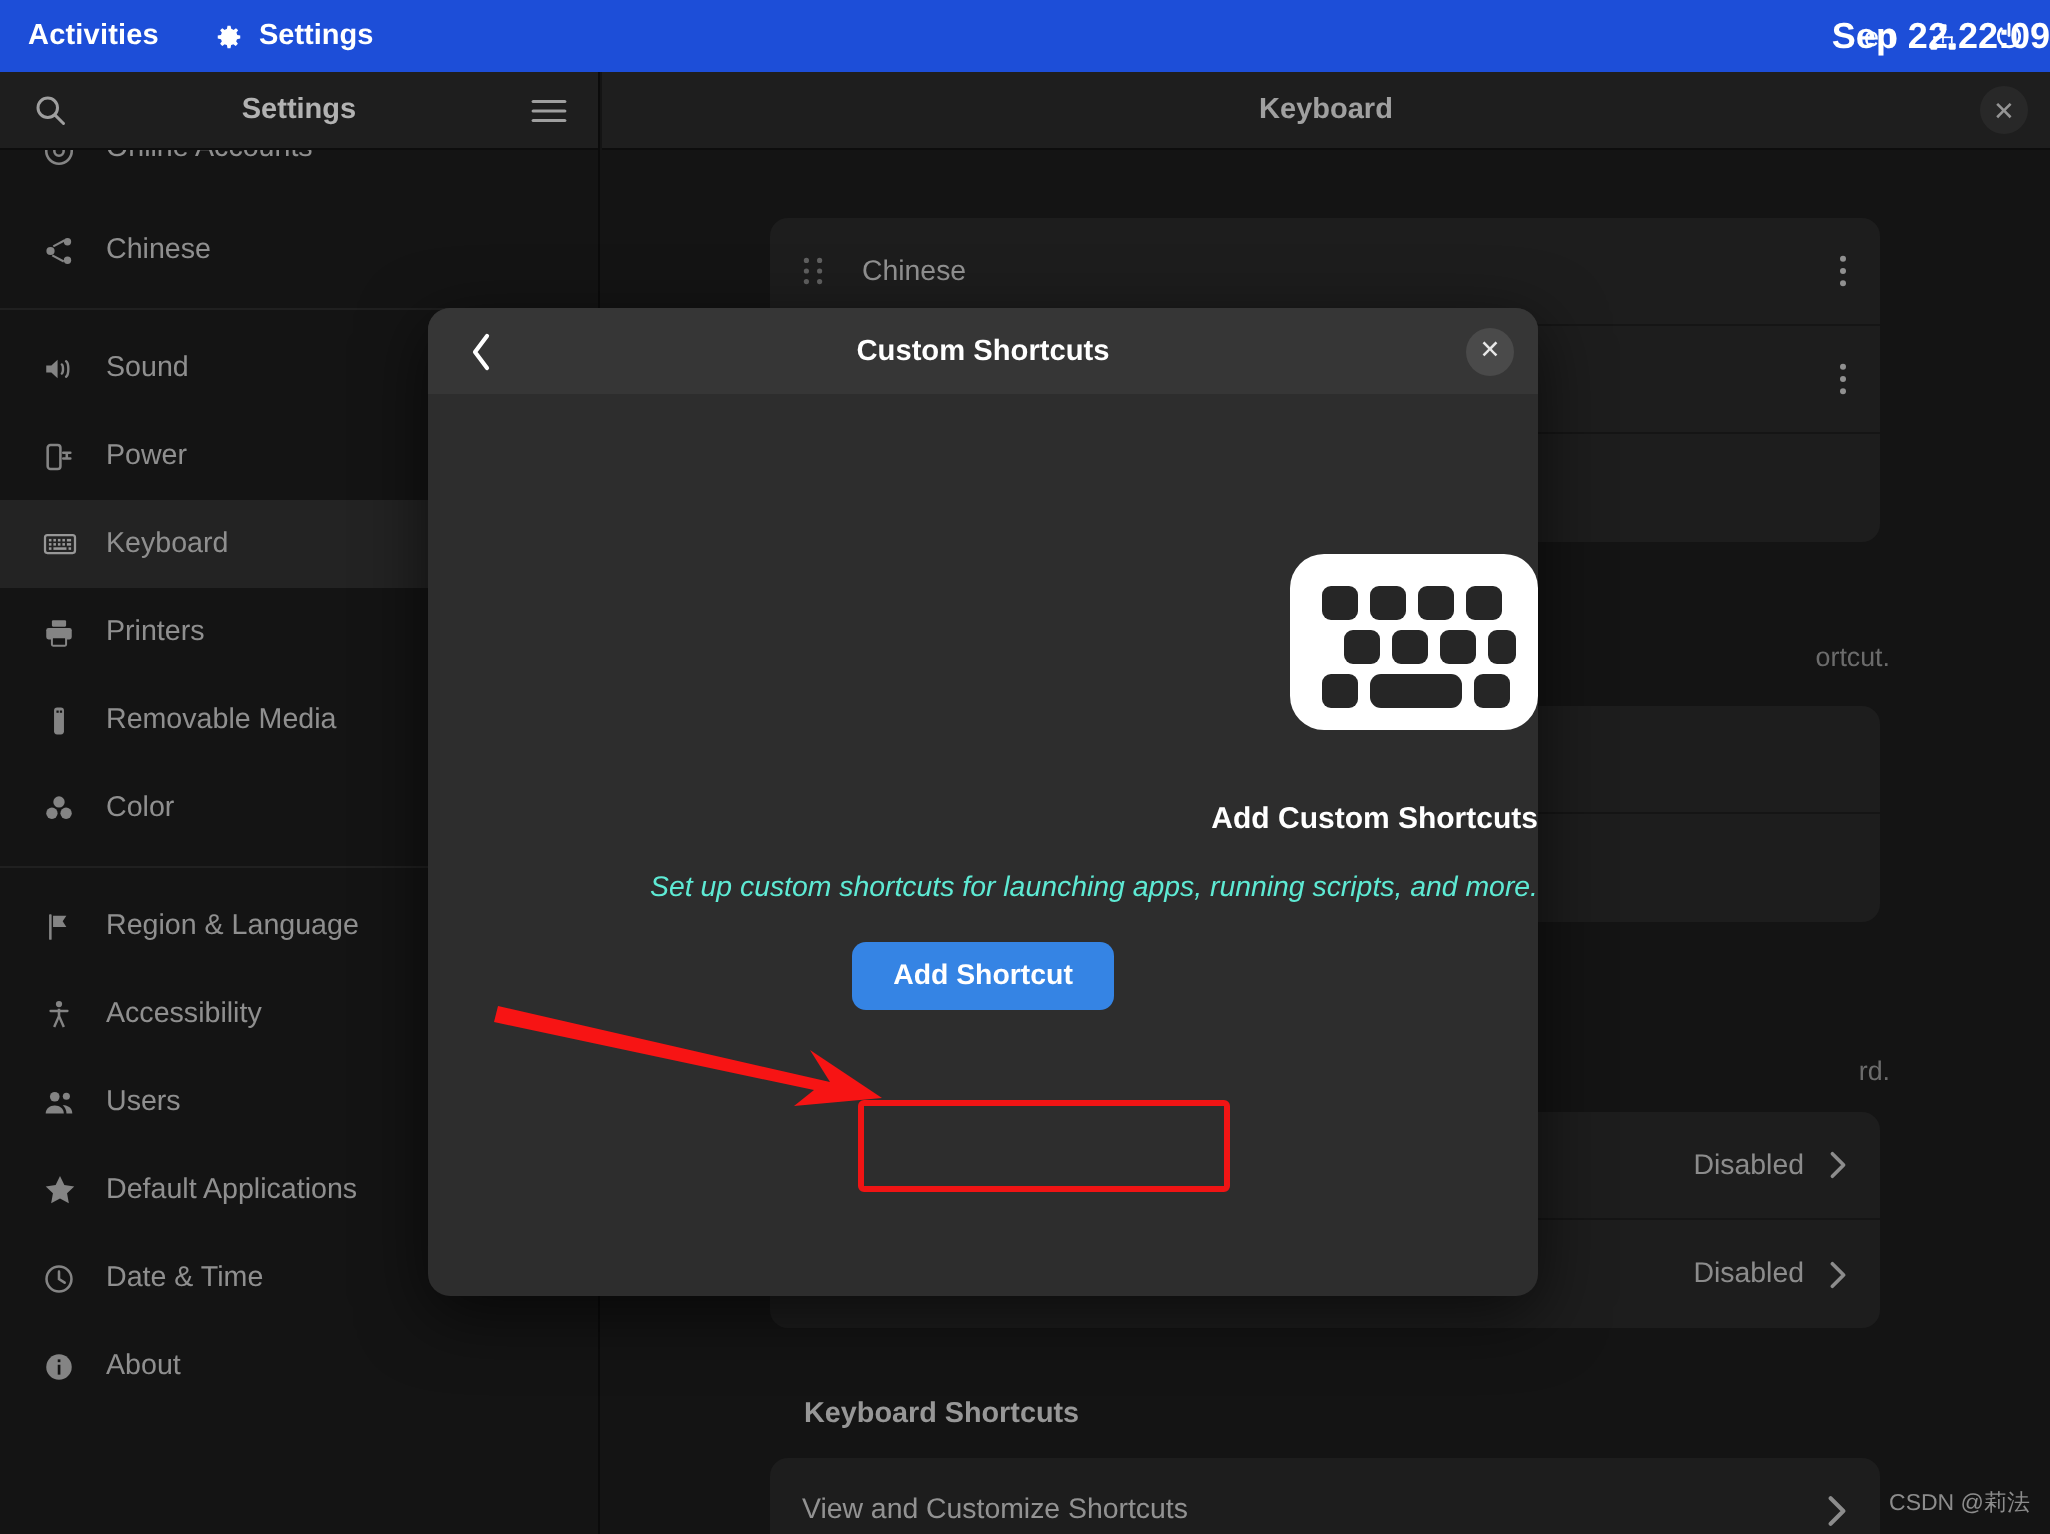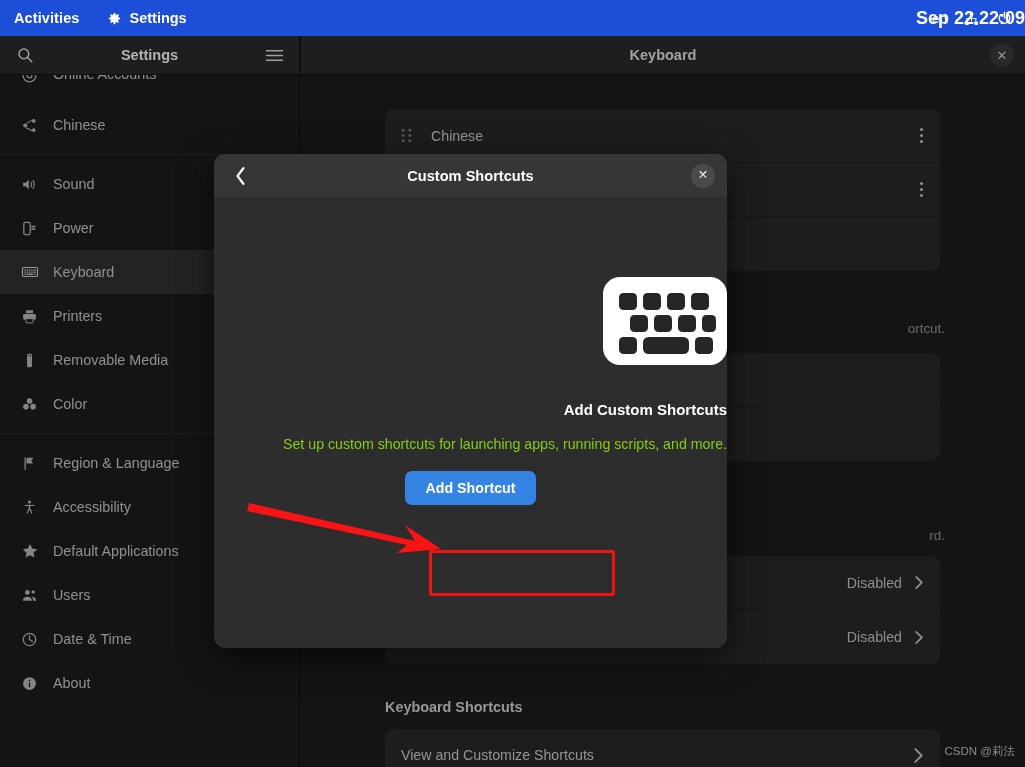--- a/index.html
+++ b/index.html
@@ -88,40 +88,40 @@
   .drag-handle { width: 16px; margin-right: 14px; display: flex; }
   .row-menu { margin-left: auto; color: #cfcfcf; display: flex; }
   .row-right { margin-left: auto; display: flex; align-items: center; gap: 12px; color: #c9c9c9; }
   .sect-caption { position: absolute; left: 84px; color: #9a9a9a; font-size: 13.4px; }
   .sect-title { position: absolute; left: 84px; color: #d8d8d8; font-weight: 700; font-size: 14.4px; }
 
   
   .overlay { position: absolute; left: 0; top: 0; width: 1025px; height: 731px;
     background: rgba(0,0,0,0.30); z-index: 30; }
   .dialog {
-    position: absolute; left: 214px; top: 118px; width: 513px; height: 494px;
+    position: absolute; left: 214px; top: 118px; width: 555px; height: 494px;
     background: #2d2d2d; border-radius: 11px; z-index: 40;
     box-shadow: 0 9px 34px rgba(0,0,0,0.62);
     overflow: hidden; display: flex; flex-direction: column;
   }
   .dlg-header {
     height: 43px; background: #363636; position: relative;
     display: flex; align-items: center; justify-content: center; flex: none;
   }
   .dlg-back { position: absolute; left: 14px; width: 24px; height: 24px; color: #ffffff; display: flex; align-items: center; justify-content: center; }
   .dlg-title { color: #ffffff; font-weight: 700; font-size: 14.6px; }
   .dlg-close {
     position: absolute; right: 12px; width: 24px; height: 24px; border-radius: 50%;
     background: #4a4a4a; color: #e8e8e8; display: flex; align-items: center; justify-content: center;
     font-size: 12.5px; line-height: 1;
   }
   .dlg-body { flex: 1; position: relative; display: flex; flex-direction: column; align-items: flex-end; }
   .kb-glyph { margin-top: 80px; width: 124px; height: 88px; }
   .dlg-h1 { margin-top: 36px; color: #ffffff; font-weight: 700; font-size: 15px; }
-  .dlg-sub { margin-top: 18px; color: #84cc16; font-size: 14.2px; }
+  .dlg-sub { margin-top: 18px; color: #5eead4; font-size: 14.2px; font-style: italic; }
   .btn-primary {
     margin-top: 19px; background: #3584e4; color: #ffffff;
     border: none; border-radius: 7px; padding: 9px 21px;
     font-family: "Liberation Sans", sans-serif; font-weight: 700; font-size: 14.2px;
   }
   .btn-wrap { position: relative; display: flex; justify-content: center; width: 100%; }
 
   
   .anno-box {
     position: absolute; left: 429px; top: 514px; width: 186px; height: 46px;
@@ -316,37 +316,37 @@
               <circle cx="12" cy="4.3" r="2.2"></circle>
               <path d="M11.1 7.6h1.8v5.1l3.3 7.4-1.6.8-2.6-6-2.6 6-1.6-.8 3.3-7.4z"></path>
               <rect x="5.2" y="8.3" width="13.6" height="1.7" rx="0.8"></rect>
             </svg>
           </span>
           <span class="sb-lab">Accessibility</span>
         </div>
 
         <div class="sb-item">
           <span class="sb-ico">
-            <svg width="18" height="18" viewBox="0 0 24 24" fill="#bdbdbd">
-              <path d="M12 2.6l2.9 6.1 6.6.9-4.8 4.6 1.2 6.6L12 17.6 6.1 20.8l1.2-6.6L2.5 9.6l6.6-.9z"></path>
-            </svg>
-          </span>
-          <span class="sb-lab">Default Applications</span>
-        </div>
-
-        <div class="sb-item">
-          <span class="sb-ico">
             <svg width="17" height="17" viewBox="0 0 24 24" fill="#bdbdbd">
               <circle cx="9" cy="7.6" r="3.4"></circle>
               <path d="M2.6 19.4c0-3.4 2.9-5.6 6.4-5.6s6.4 2.2 6.4 5.6z"></path>
               <circle cx="17.2" cy="7.2" r="2.5"></circle>
               <path d="M14.6 13.6c3 0 6.8 1.2 6.8 5.8h-4.1c0-2.5-1.2-4.4-2.7-5.8z"></path>
             </svg>
           </span>
           <span class="sb-lab">Users</span>
+        </div>
+
+        <div class="sb-item">
+          <span class="sb-ico">
+            <svg width="18" height="18" viewBox="0 0 24 24" fill="#bdbdbd">
+              <path d="M12 2.6l2.9 6.1 6.6.9-4.8 4.6 1.2 6.6L12 17.6 6.1 20.8l1.2-6.6L2.5 9.6l6.6-.9z"></path>
+            </svg>
+          </span>
+          <span class="sb-lab">Default Applications</span>
         </div>
 
         <div class="sb-item">
           <span class="sb-ico">
             <svg width="17" height="17" viewBox="0 0 24 24" fill="none" stroke="#bdbdbd" stroke-width="1.8">
               <circle cx="12" cy="12" r="8.8"></circle>
                 <path d="M12 6.8V12l4 2.6" stroke-linecap="round"></path>
             </svg>
           </span>
           <span class="sb-lab">Date &amp; Time</span>
@@ -443,21 +443,21 @@
               <span>Disabled</span>
               <span class="icon">
                 <svg width="10" height="15" viewBox="0 0 10 16" fill="none" stroke="#c9c9c9" stroke-width="1.9" stroke-linecap="round" stroke-linejoin="round">
                     <path d="M2 2l6 6-6 6"></path>
                   </svg>
               </span>
             </span>
           </div>
         </div>
 
-        <div class="sect-title" style="top:624px;">Keyboard Shortcuts</div>
+        <div class="sect-title" style="top:624px;margin-left:17px;">Keyboard Shortcuts</div>
         <div class="card" style="top:654px;">
           <div class="card-row" style="height:52px;">
             <span>View and Customize Shortcuts</span>
             <span class="row-right">
               <svg width="11" height="17" viewBox="0 0 10 16" fill="none" stroke="#c9c9c9" stroke-width="1.9" stroke-linecap="round" stroke-linejoin="round">
                   <path d="M2 2l6 6-6 6"></path>
                 </svg>
             </span>
           </div>
         </div>

